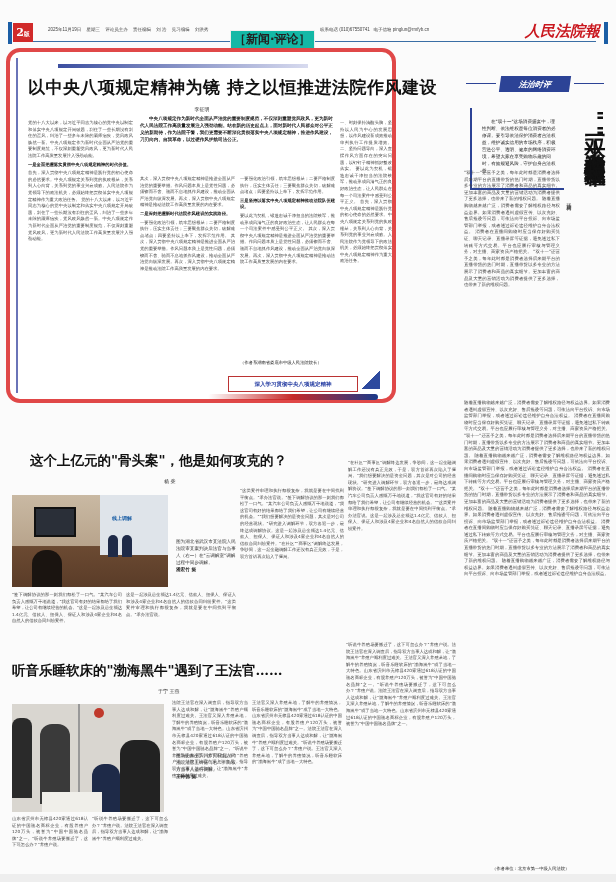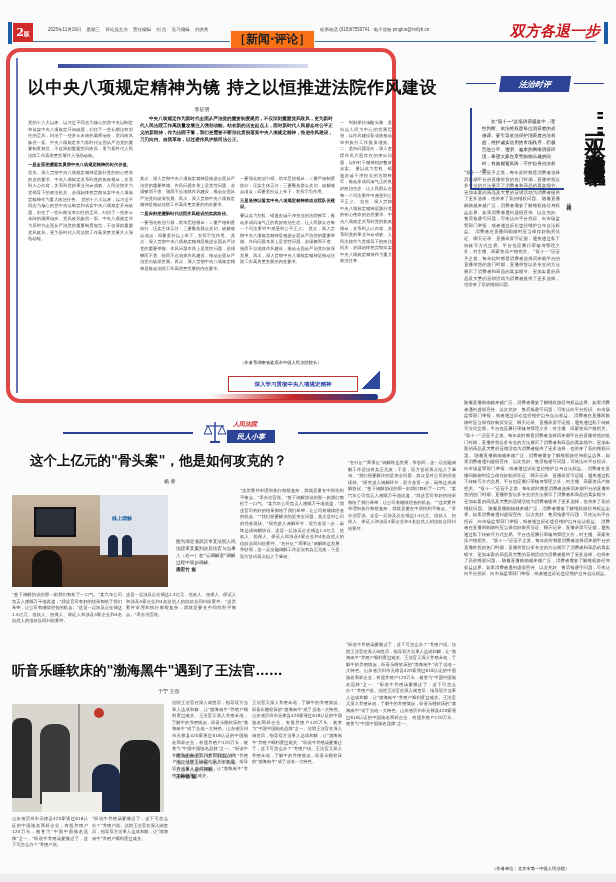--- a/index.html
+++ b/index.html
@@ -6,21 +6,21 @@
 body{width:616px;height:882px;background:#fff;font-family:"DejaVu Serif","Liberation Serif",serif;color:#222;position:relative;overflow:hidden}
 .page{position:absolute;left:0;top:0;width:616px;height:882px;background:#fbfbfb}
 .header{position:absolute;left:8px;top:22px;width:600px;height:24px}
 .hdr-line{position:absolute;left:12px;right:12px;top:19px;height:1px;background:#3a6ea5}
 .hdr-bar-l{position:absolute;left:0;top:0;width:4px;height:22px;background:#1b5ea5}
 .hdr-bar-r{position:absolute;right:0;top:0;width:4px;height:22px;background:#1b5ea5}
 .page-num{position:absolute;left:5px;top:1px;width:20px;height:19px;background:#d12a2a;color:#fff;font-size:11px;font-weight:bold;text-align:center;line-height:19px}
 .meta{position:absolute;left:40px;top:5px;font-size:4.5px;color:#444;white-space:nowrap;font-family:"Liberation Sans",sans-serif}
 .meta span{margin-right:4px}
 .meta-r{position:absolute;left:312px;top:5px;font-size:4.5px;color:#444;white-space:nowrap;font-family:"Liberation Sans",sans-serif}
-.section-tag{position:absolute;left:222px;top:8px;background:#f97316;padding:0 3px;font-size:12px;font-weight:bold;color:#222;font-family:"DejaVu Sans",sans-serif;border:1px solid #eee}
+.section-tag{position:absolute;left:222px;top:8px;background:#14b8a6;padding:0 3px;font-size:12px;font-weight:bold;color:#222;font-family:"DejaVu Sans",sans-serif;border:1px solid #eee}
 .logo{position:absolute;right:8px;top:0px;color:#c9171e;font-size:15px;font-style:italic;font-weight:bold;font-family:"DejaVu Serif",serif}
 .lead{position:absolute;left:6px;top:48px;width:390px;height:355px;border:4px solid #e04848;border-radius:14px;background:#fff}
 .lead-inner{position:absolute;left:6px;top:6px;right:6px;bottom:6px;border-left:2px solid #6a74b8}
 .lead-title{position:absolute;left:10px;top:18px;font-size:17px;font-weight:bold;color:#111;letter-spacing:0.5px;white-space:nowrap}
 .lead-author{position:absolute;left:0;right:0;top:48px;text-align:center;font-size:5px;color:#333}
 .lead-summary{position:absolute;left:122px;top:57px;width:195px;font-size:4.6px;line-height:7px;color:#222;font-weight:bold;font-family:"DejaVu Sans",sans-serif;text-indent:9px}
 .col{position:absolute;font-size:4.3px;line-height:6.6px;color:#444;text-align:justify;overflow:hidden;font-family:"DejaVu Sans",sans-serif}
 .subhead{font-weight:bold;color:#111;display:block;margin:2px 0}
 .ribbon{position:absolute;left:180px;top:322px;width:130px;height:16px;background:#fff;border:1px solid #b33;color:#2038a0;font-size:5.5px;text-align:center;line-height:14px;font-weight:bold;font-family:"DejaVu Sans",sans-serif}
 .ribbon-swoosh{position:absolute;left:160px;top:340px;width:170px;height:6px;background:linear-gradient(90deg,transparent,#c62828,#1a3a8a);border-radius:3px}
@@ -62,21 +62,21 @@
       <span>责任编辑</span>
       <span>刘 浩</span>
       <span>见习编辑</span>
       <span>刘洪秀</span>
     </div>
     <div class="meta-r">
       <span>联系电话</span> <span>(010)67550741</span>&nbsp;&nbsp;
       <span>电子信箱</span> <span>pinglun@rmfyb.cn</span>
     </div>
     <div class="section-tag">［新闻·评论］</div>
-    <div class="logo">双方各退一步</div>
+    <div class="logo">人民法院報</div>
   </div>
 
   <div class="lead">
     <div class="lead-inner">
       <div class="grad-line"></div>
       <div class="lead-title">以中央八项规定精神为镜 持之以恒推进法院作风建设</div>
       <div class="lead-author">李征明</div>
       <div class="lead-summary">中央八项规定作为新时代全面从严治党的重要制度规范，不仅深刻重塑党风政风，更为新时代人民法院工作高质量发展注入强劲动能。站在新的历史起点上，面对新时代人民群众对公平正义的新期待，作为法院干警，我们更需要不断深化贯彻落实中央八项规定精神，推进作风建设，刀刃向内、自我革命，以过硬作风护航司法公正。</div>
 
       <div class="col" style="left:10px;top:62px;width:105px;height:280px">
@@ -130,35 +130,20 @@
       <span>消费者在直播间购物时应当保存好购买凭证、聊天记录、直播录屏等证据，避免通过私下转账等方式交易。平台也应履行审核与管理义务，对主播、商家资质严格把关。</span>
       <span>"双十一"还营予之美，每年此时都是消费者选择后来期平台的直播带货的热门时期，直播带货以多专业的方法展示了消费者和商品的真实细节。更加丰富的商品及大量的营销活动为消费者提供了更多选择，也带来了新的维权问题。</span>
       <span>随着直播购物越来越广泛，消费者需要了解维权路径与权益边界。如果消费者遇到虚假宣传、以次充好、售后推诿等问题，可依法向平台投诉、向市场监管部门举报，或者通过诉讼途径维护自身合法权益。</span>
       <span>消费者在直播间购物时应当保存好购买凭证、聊天记录、直播录屏等证据，避免通过私下转账等方式交易。平台也应履行审核与管理义务，对主播、商家资质严格把关。</span>
       <span>"双十一"还营予之美，每年此时都是消费者选择后来期平台的直播带货的热门时期，直播带货以多专业的方法展示了消费者和商品的真实细节。更加丰富的商品及大量的营销活动为消费者提供了更多选择，也带来了新的维权问题。</span>
       <span>随着直播购物越来越广泛，消费者需要了解维权路径与权益边界。如果消费者遇到虚假宣传、以次充好、售后推诿等问题，可依法向平台投诉、向市场监管部门举报，或者通过诉讼途径维护自身合法权益。</span>
     </div>
     <div class="col" style="left:30px;top:818px;width:120px;height:8px;color:#222">（作者单位：北京市第一中级人民法院）</div>
   </div>
 
-  <div class="section2">
-    <div class="s2-line" style="left:55px;width:130px"></div>
-    <div class="s2-line" style="left:290px;width:130px"></div>
-    <div class="s2-badge">
-      <svg class="scale-icon" viewBox="0 0 24 24">
-          <line x1="12" y1="2" x2="12" y2="22" stroke="#2c4396" stroke-width="1.5"></line>
-          <line x1="3" y1="6" x2="21" y2="6" stroke="#2c4396" stroke-width="1.2"></line>
-          <path d="M1 14 L5 6 L9 14 Z" fill="none" stroke="#2c4396"></path>
-          <path d="M15 14 L19 6 L23 14 Z" fill="none" stroke="#2c4396"></path>
-          <rect x="7" y="21" width="10" height="2" fill="#2c4396"></rect>
-        </svg>
-      <div class="s2-top">人民法院</div>
-      <div class="s2-bot">民人小事</div>
-    </div>
-  </div>
 
   <div class="h2" style="left:30px;top:452px">这个上亿元的"骨头案"，他是如何攻克的？</div>
   <div class="byline" style="left:164px;top:478px">杨 柴</div>
 
   <div class="photo" style="left:12px;top:495px;width:156px;height:92px;background:linear-gradient(180deg,#c9b9a3 0%,#b8a48c 55%,#6b4a32 56%,#5a3c28 100%)">
     <div style="position:absolute;left:22px;top:12px;width:42px;height:30px;background:#2a2f38;border:2px solid #111"></div>
     <div style="position:absolute;left:88px;top:0;width:68px;height:60px;background:#dfe4ea"></div>
     <div style="position:absolute;left:100px;top:20px;font-size:5px;color:#1b5ea5;font-weight:bold">线上调解</div>
     <div style="position:absolute;left:96px;top:40px;width:10px;height:22px;background:#1e2a48;border-radius:5px 5px 0 0"></div>
     <div style="position:absolute;left:110px;top:40px;width:10px;height:22px;background:#1e2a48;border-radius:5px 5px 0 0"></div>

